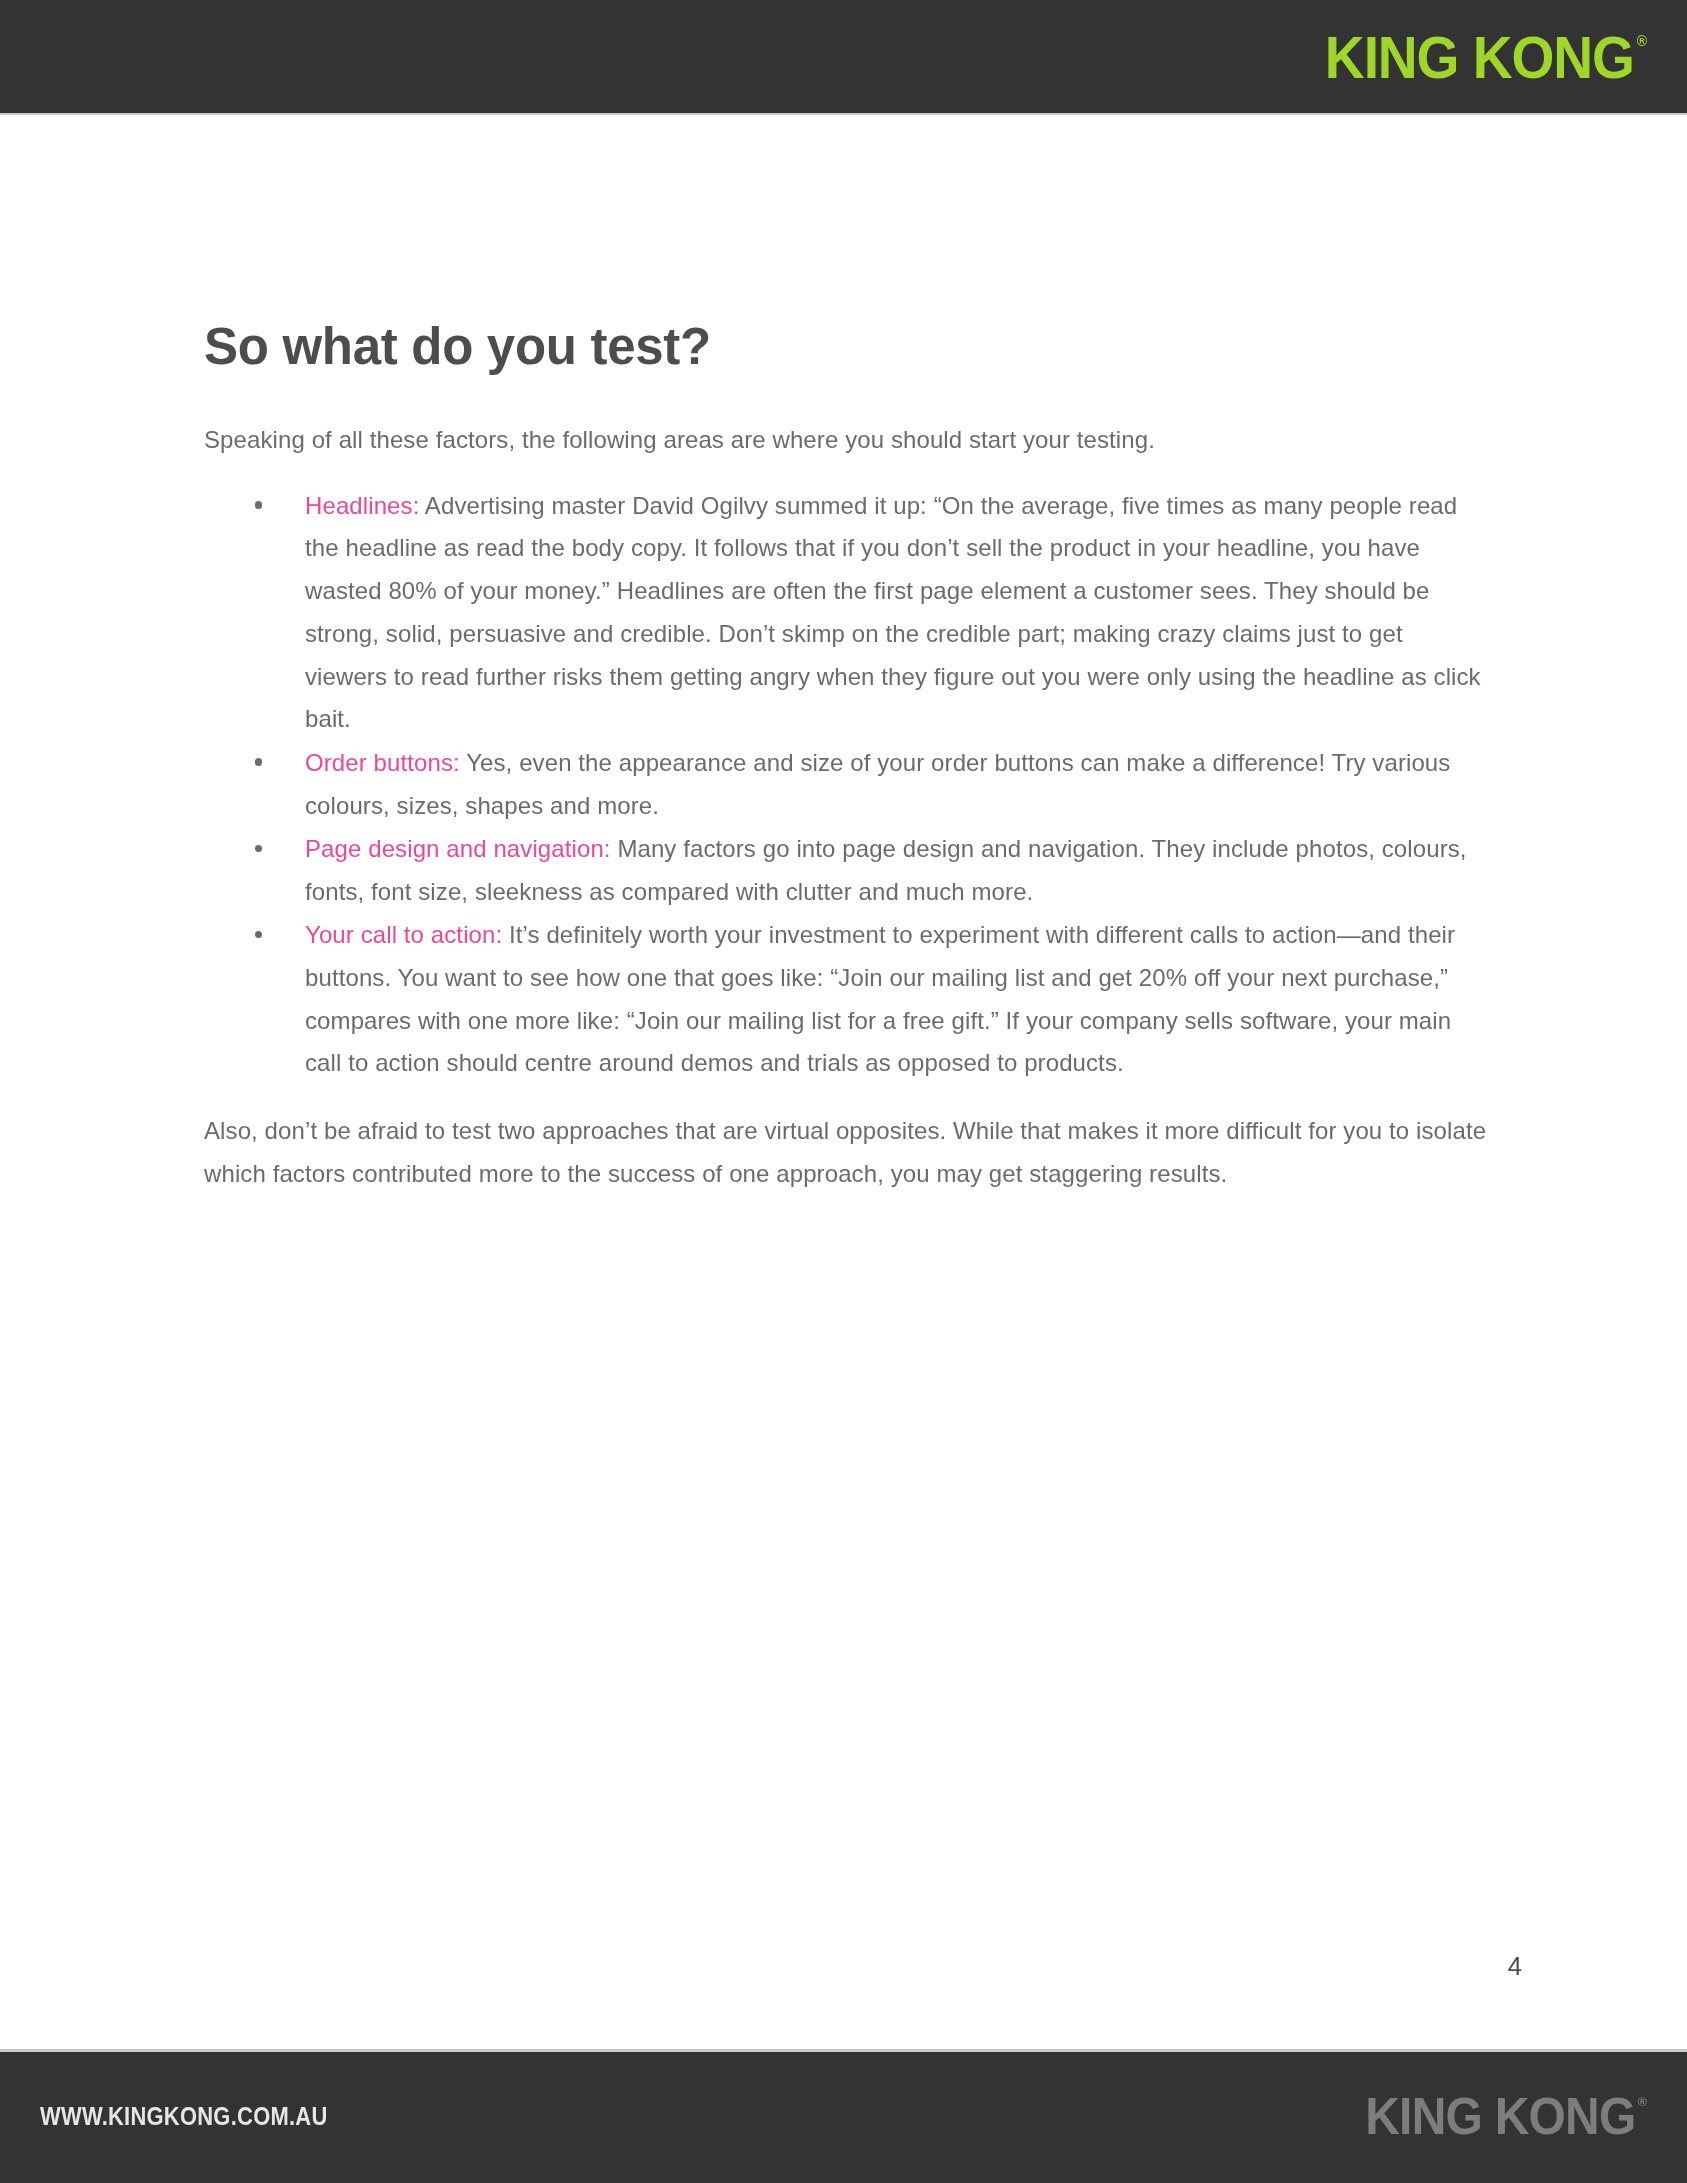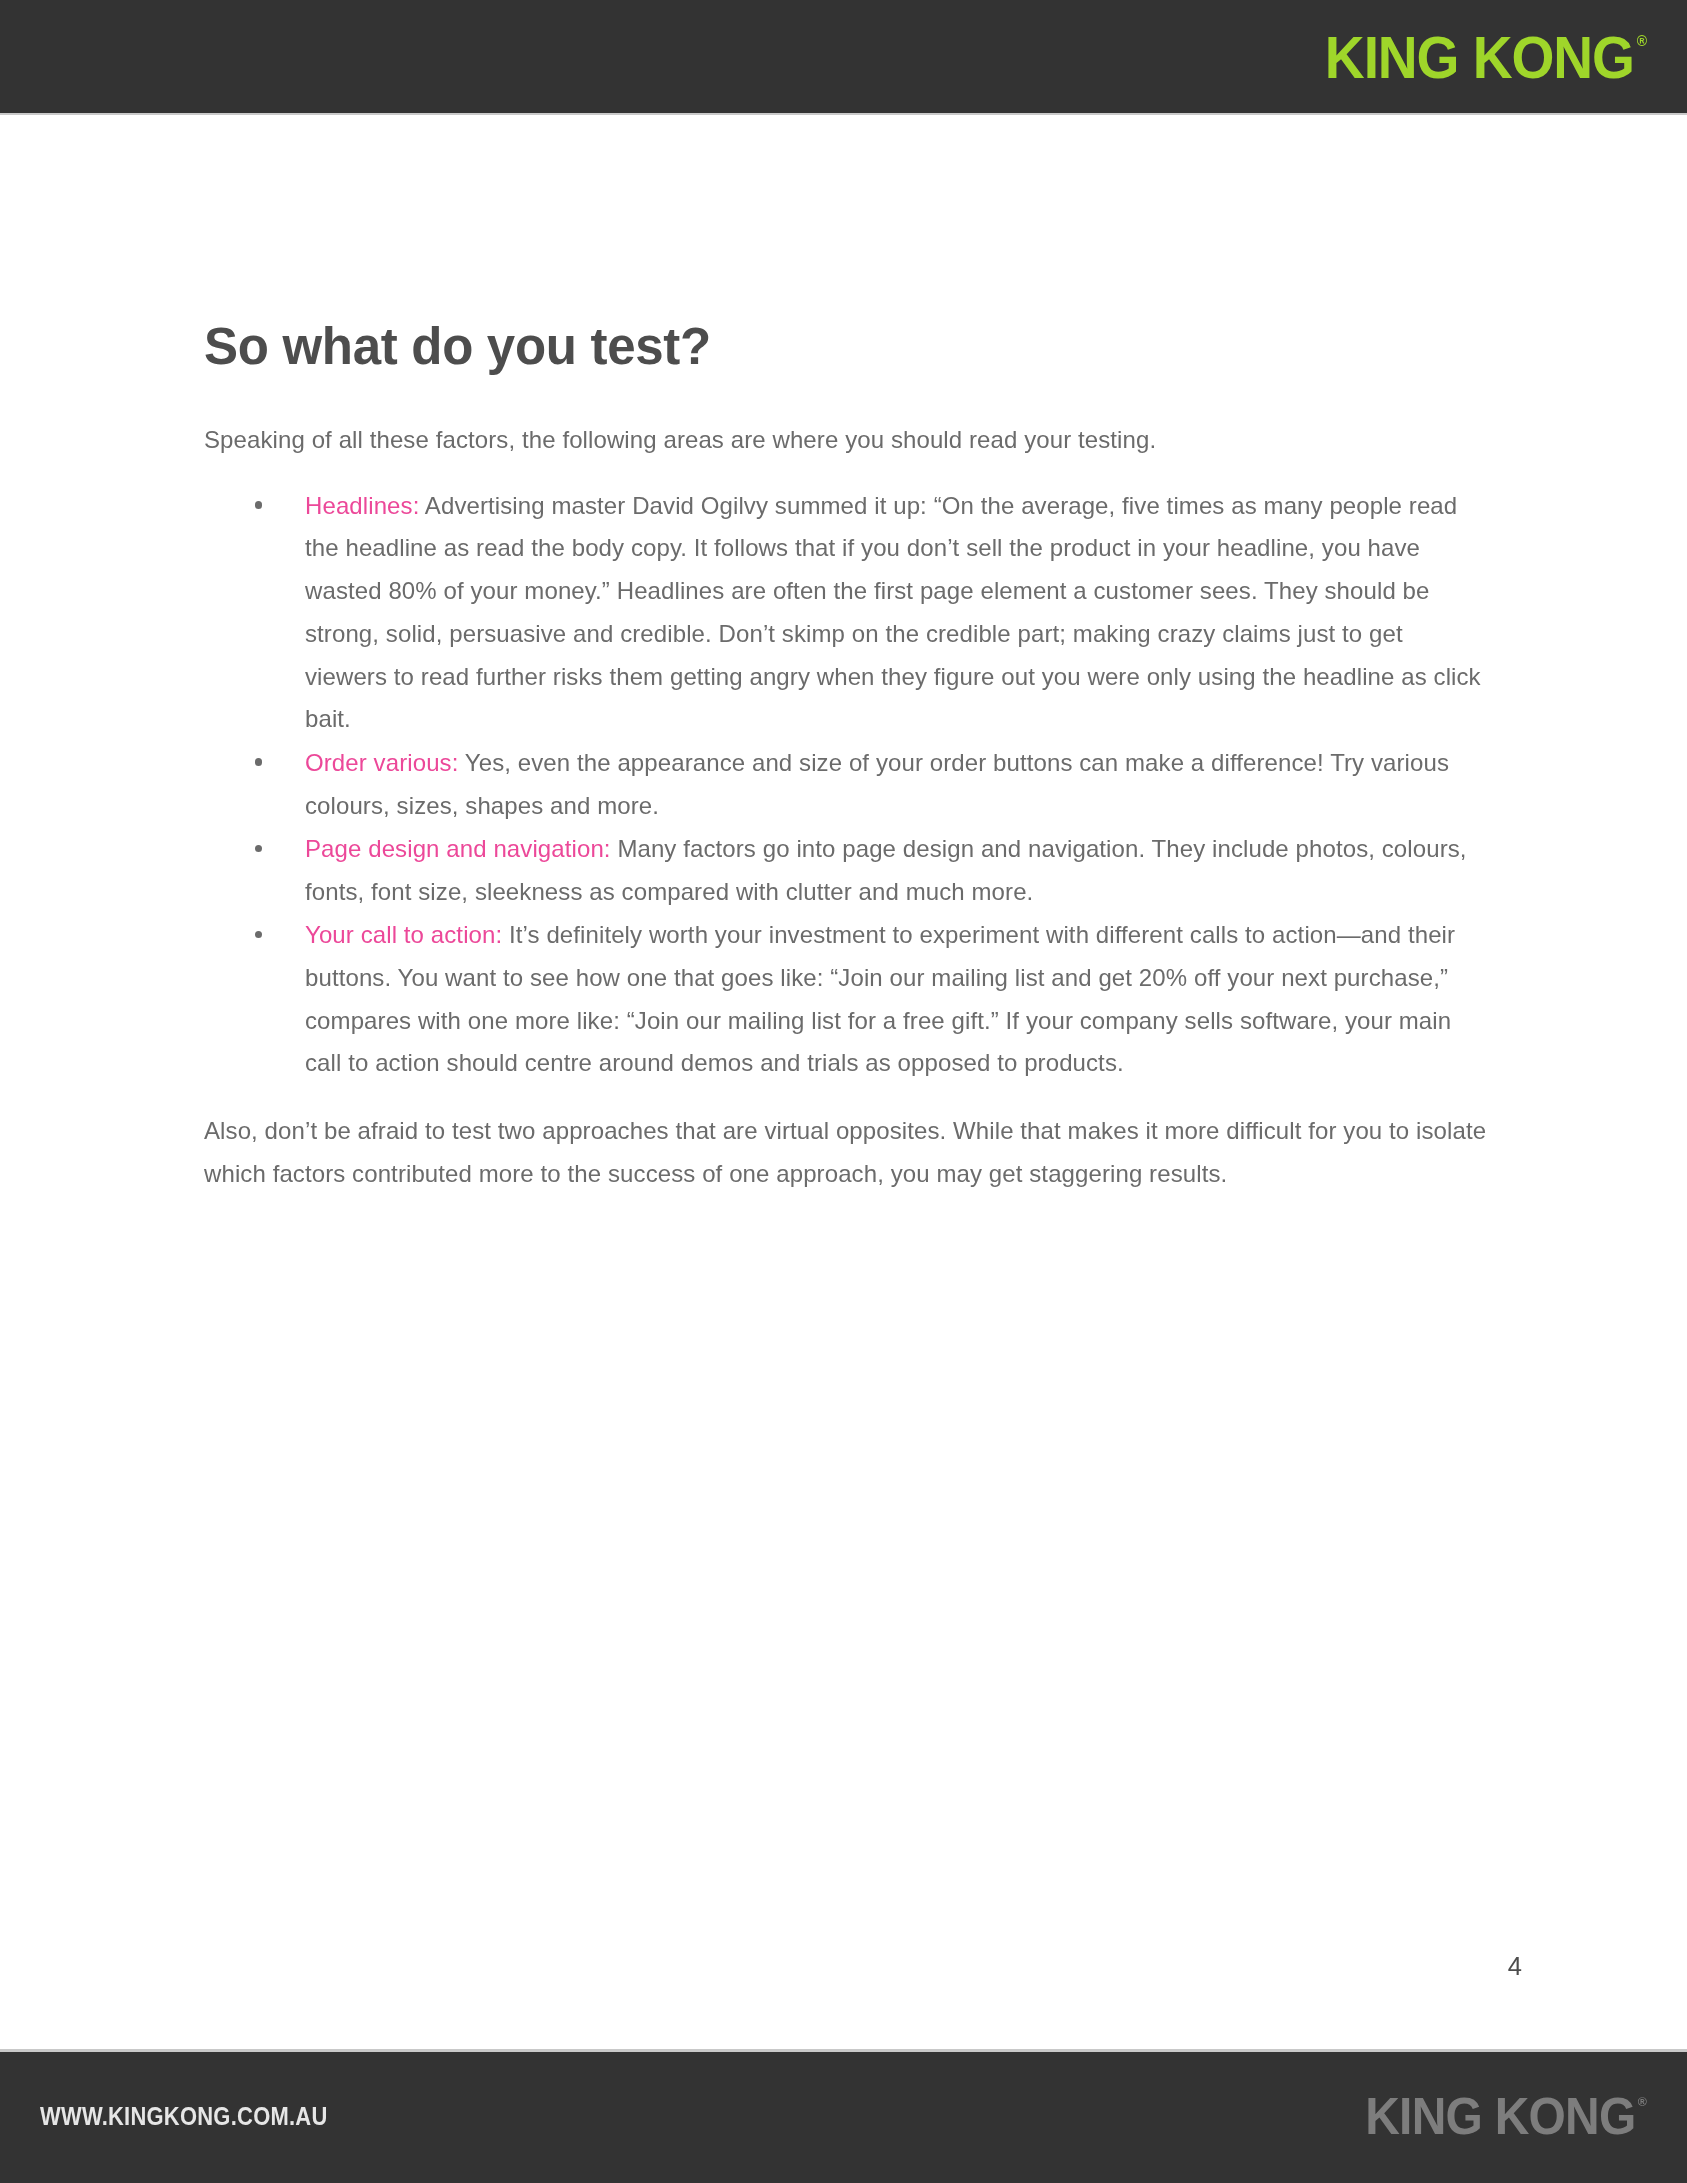--- a/index.html
+++ b/index.html
@@ -199,33 +199,33 @@
     <span class="logo-reg">®</span>
   </div>
 </div>
 
 <div class="page">
 
   <div class="content">
 
     <h1 class="page-title">So what do you test?</h1>
 
-    <p class="body-text intro">Speaking of all these factors, the following areas are where you should read your testing.</p>
+    <p class="body-text intro">Speaking of all these factors, the following areas are where you should start your testing.</p>
 
     <ul class="test-list">
 
       <li>
         <span class="bullet-dot"></span>
         <span class="term">Headlines:</span><span> Advertising master David Ogilvy summed it up: “On the average, five times as many people read the headline as read the body copy.  It follows that if you don’t sell the product in your headline, you have wasted 80% of your money.” Headlines are often the first page element a customer sees. They should be strong, solid, persuasive and credible. Don’t skimp on the credible part; making crazy claims just to get viewers to read further risks them getting angry when they figure out you were only using the headline as click bait.</span>
       </li>
 
 
       <li>
         <span class="bullet-dot"></span>
-        <span class="term">Order various:</span><span> Yes, even the appearance and size of your order buttons can make a difference! Try various colours, sizes, shapes and more.</span>
+        <span class="term">Order buttons:</span><span> Yes, even the appearance and size of your order buttons can make a difference! Try various colours, sizes, shapes and more.</span>
       </li>
 
       <li>
         <span class="bullet-dot"></span>
         <span class="term">Page design and navigation:</span><span> Many factors go into page design and navigation. They include photos, colours, fonts, font size, sleekness as compared with clutter and much more.</span>
       </li>
 
       <li>
         <span class="bullet-dot"></span>
         <span class="term">Your call to action:</span><span> It’s definitely worth your investment to experiment with different calls to action—and their buttons. You want to see how one that goes like: “Join our mailing list and get 20% off your next purchase,” compares with one more like: “Join our mailing list for a free gift.” If your company sells software, your main call to action should centre around demos and trials as opposed to products.</span>

